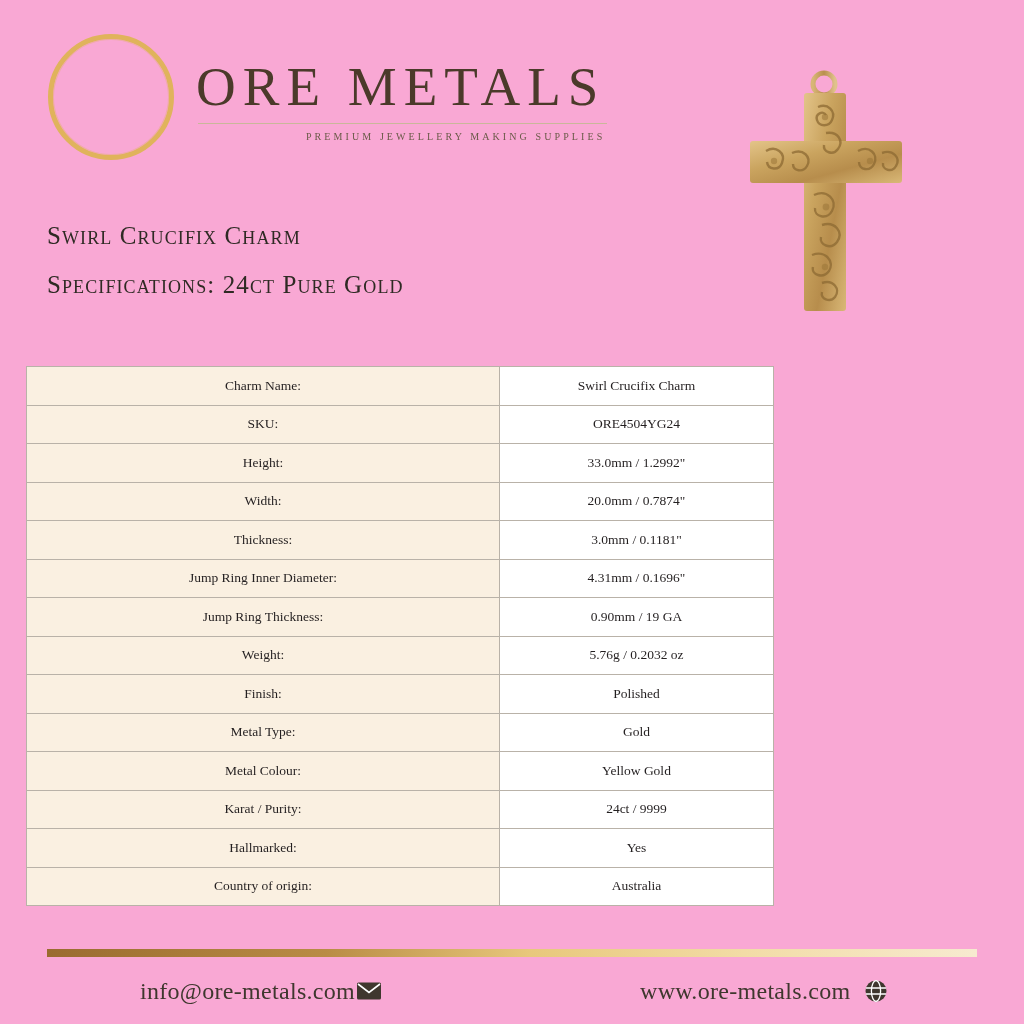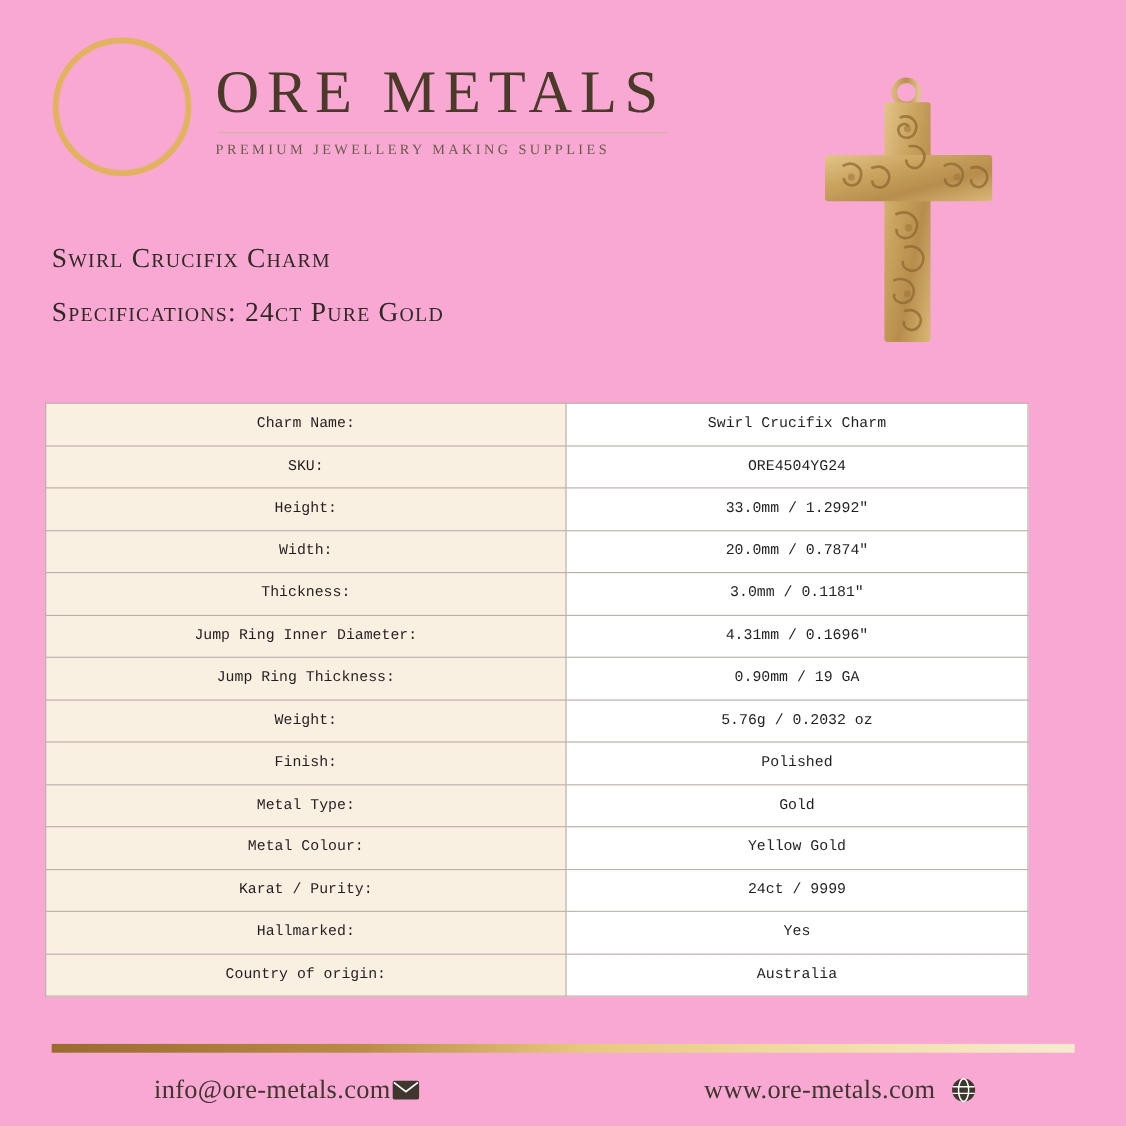--- a/index.html
+++ b/index.html
@@ -53,24 +53,24 @@
     white-space: nowrap;
   }
   .brand-rule {
     width: 100%;
     height: 1px;
     background: #c9b79a;
     margin: 9px 0 7px 2px;
   }
   .brand-tagline {
     font-family: "Liberation Serif", serif;
-    font-size: 13px;
+    font-size: 10px;
     letter-spacing: 3.1px;
     color: #6a5a48;
-    text-align: left;
+    text-align: right;
     white-space: nowrap;
   }
 
   
   .titles {
     position: absolute;
     left: 47px;
     top: 222px;
   }
   .title-line {
@@ -90,25 +90,25 @@
     position: absolute;
     left: 730px;
     top: 55px;
     width: 200px;
     height: 280px;
   }
 
   
   .spec-table {
     position: absolute;
-    left: 41px;
+    left: 26px;
     top: 366px;
-    width: 894px;
+    width: 748px;
     border-collapse: collapse;
-    font-family: Liberation Mono, monospace;
+    font-family: Liberation Serif, serif;
   }
   .spec-table td {
     border: 1px solid #b9b2a8;
     height: 38.5px;
     font-size: 13.5px;
     color: #231f20;
     text-align: center;
     vertical-align: middle;
     padding: 0 6px;
   }

